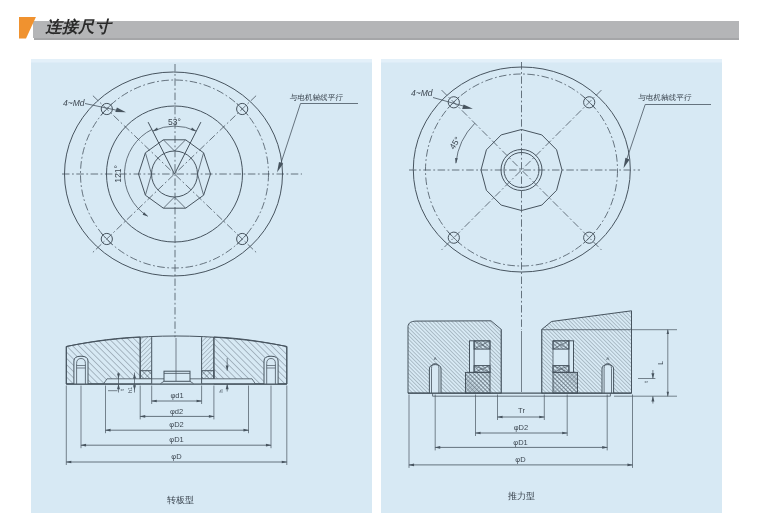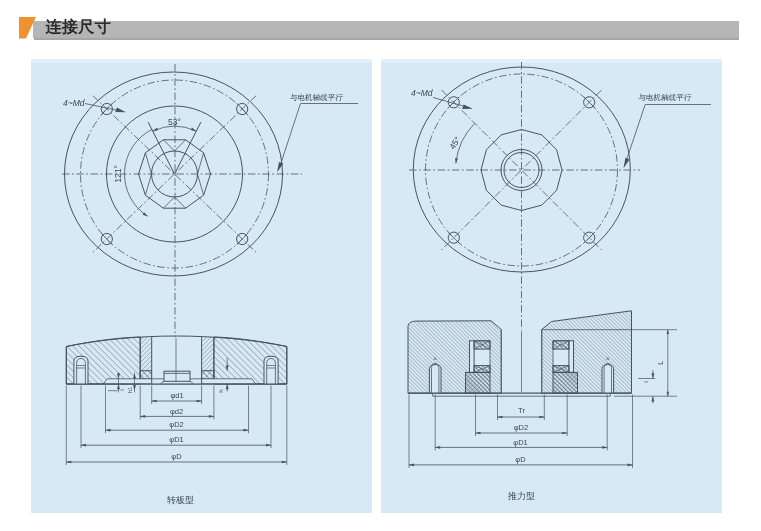--- a/index.html
+++ b/index.html
@@ -10,21 +10,21 @@
 <body>
 <div id="page">
 
 <div style="position:absolute;left:33px;top:20.5px;width:706px;height:17px;background:#b4b5b7;"></div>
 <div style="position:absolute;left:34px;top:37.5px;width:705px;height:2px;background:#a5a6a8;"></div>
 
 <div style="position:absolute;left:19px;top:17px;width:18px;height:21.5px;background:#f0922f;clip-path:polygon(0 0,94% 0,39% 100%,0 100%);"></div>
 
 <div style="position:absolute;left:33px;top:20.5px;width:14px;height:17px;background:#b4b5b7;clip-path:polygon(42% 0,100% 0,100% 100%,0 100%);"></div>
 
-<div style="position:absolute;left:45.5px;top:17.6px;font-size:16px;font-weight:bold;color:#2a2a2a;letter-spacing:0.4px;line-height:17px;">连接尺寸</div>
+<div style="position:absolute;left:45.5px;top:17.6px;font-size:16px;font-weight:bold;color:#2a2a2a;letter-spacing:0.4px;line-height:17px;font-style:italic;">连接尺寸</div>
 
 <svg width="761" height="531" viewBox="0 0 761 531" style="position:absolute;left:0;top:0;" font-family="Liberation Sans, sans-serif" fill="none" stroke-linecap="butt">
 <defs>
   <pattern id="hA" width="4.4" height="4.4" patternUnits="userSpaceOnUse" patternTransform="rotate(-45)">
     <line x1="0" y1="-1" x2="0" y2="5.4" stroke="#566371" stroke-width="0.75"></line>
   </pattern>
   <pattern id="hB" width="3.2" height="3.2" patternUnits="userSpaceOnUse" patternTransform="rotate(45)">
     <line x1="0" y1="-1" x2="0" y2="4.2" stroke="#5d6b77" stroke-width="0.7"></line>
   </pattern>
   <pattern id="hX" width="4.2" height="4.2" patternUnits="userSpaceOnUse" patternTransform="rotate(45)">

